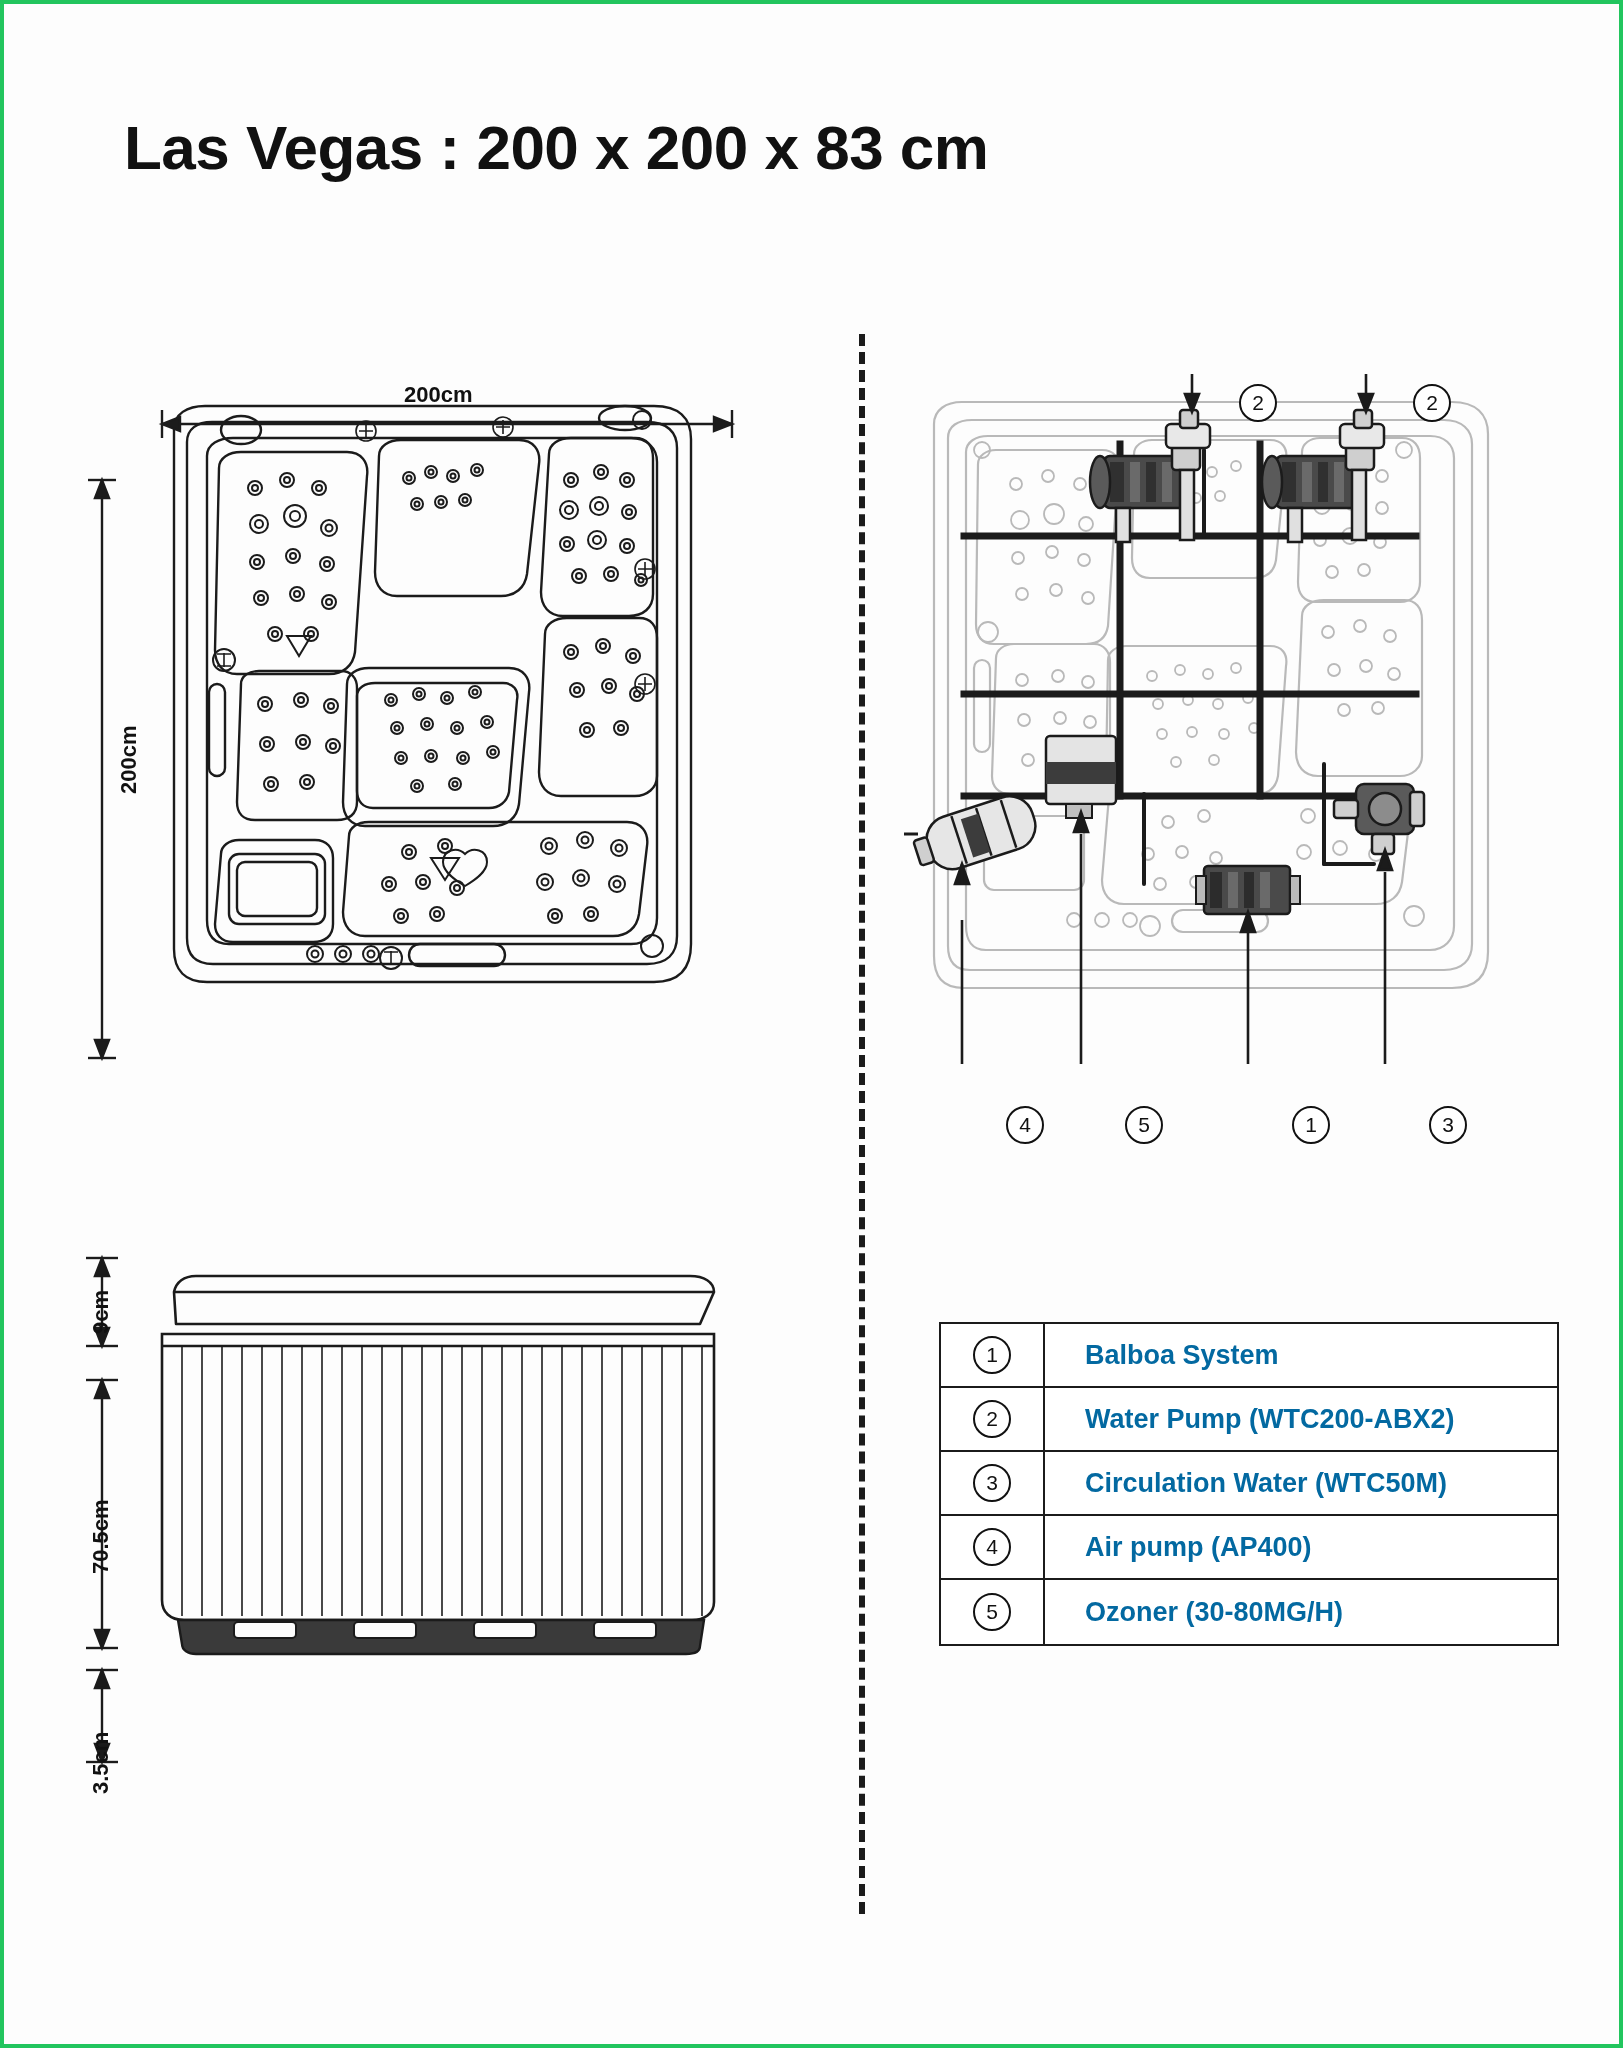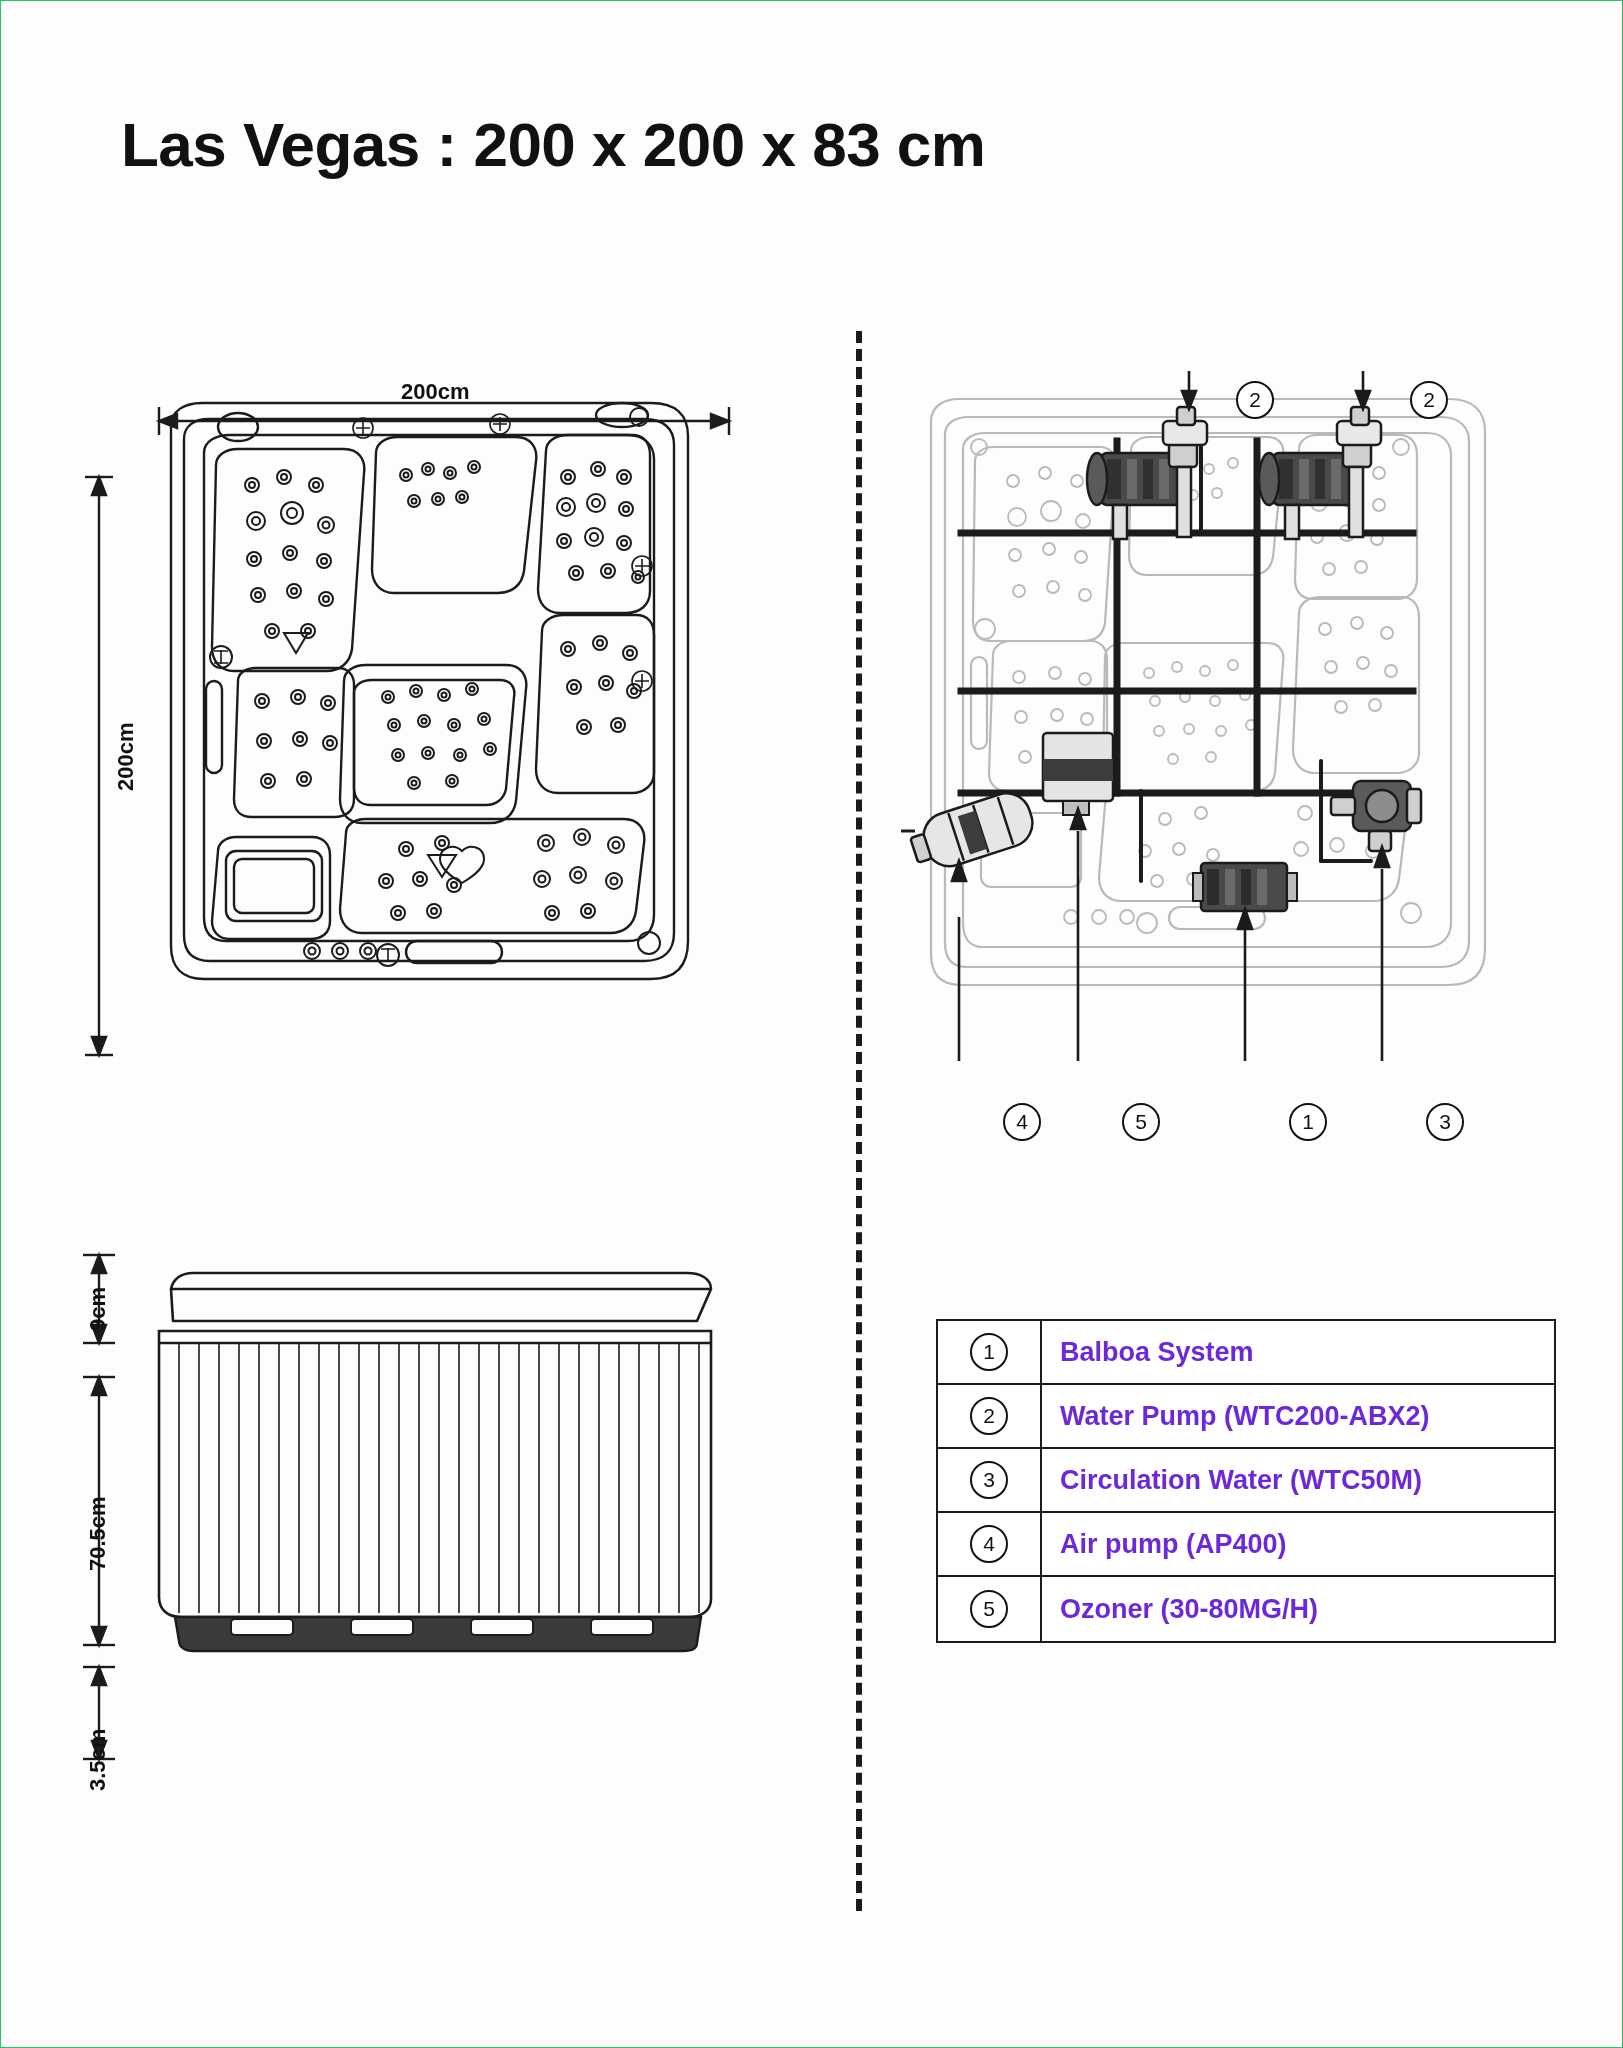--- a/index.html
+++ b/index.html
@@ -14,21 +14,21 @@
     font-family: "Liberation Sans", sans-serif;
     color: #1a1a1a;
     overflow: hidden;
   }
   .page {
     position: absolute;
     left: 0; top: 0;
     width: 1623px;
     height: 2048px;
     background: #fdfdfd;
-    border: 1px solid #22c55e;
+    border: 4px solid #22c55e;
     box-sizing: border-box;
   }
   .title {
     position: absolute;
     left: 120px;
     top: 108px;
     font-size: 62px;
     font-weight: bold;
     letter-spacing: -0.5px;
     color: #111;
@@ -115,24 +115,24 @@
     width: 38px; height: 38px;
     border: 2.5px solid #111;
     border-radius: 50%;
     box-sizing: border-box;
     font-size: 21px;
     line-height: 33px;
     text-align: center;
     color: #111;
   }
   .legend-text {
-    padding-left: 18px;
+    padding-left: 40px;
     font-size: 27px;
     font-weight: bold;
-    color: #6d28d9;
+    color: #0369a1;
     letter-spacing: 0px;
   }
   svg { display: block; }
 </style>
 </head>
 <body>
 
 <div class="page">
 
   <div class="title">Las Vegas : 200 x 200 x 83 cm</div>

